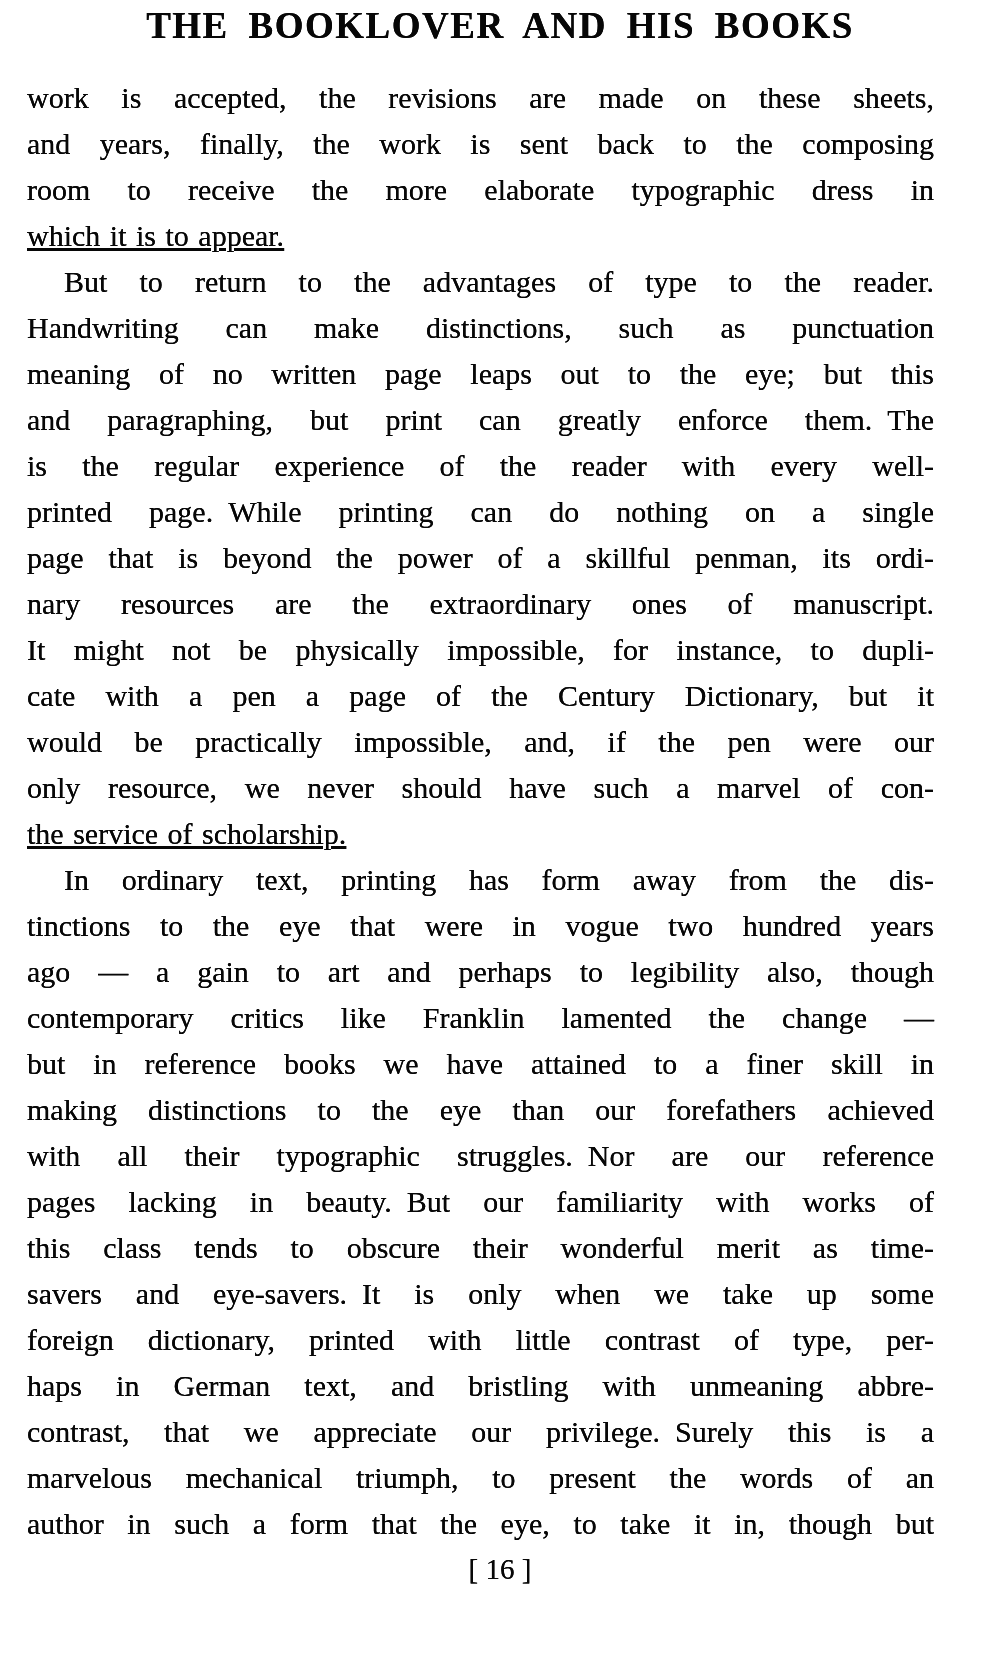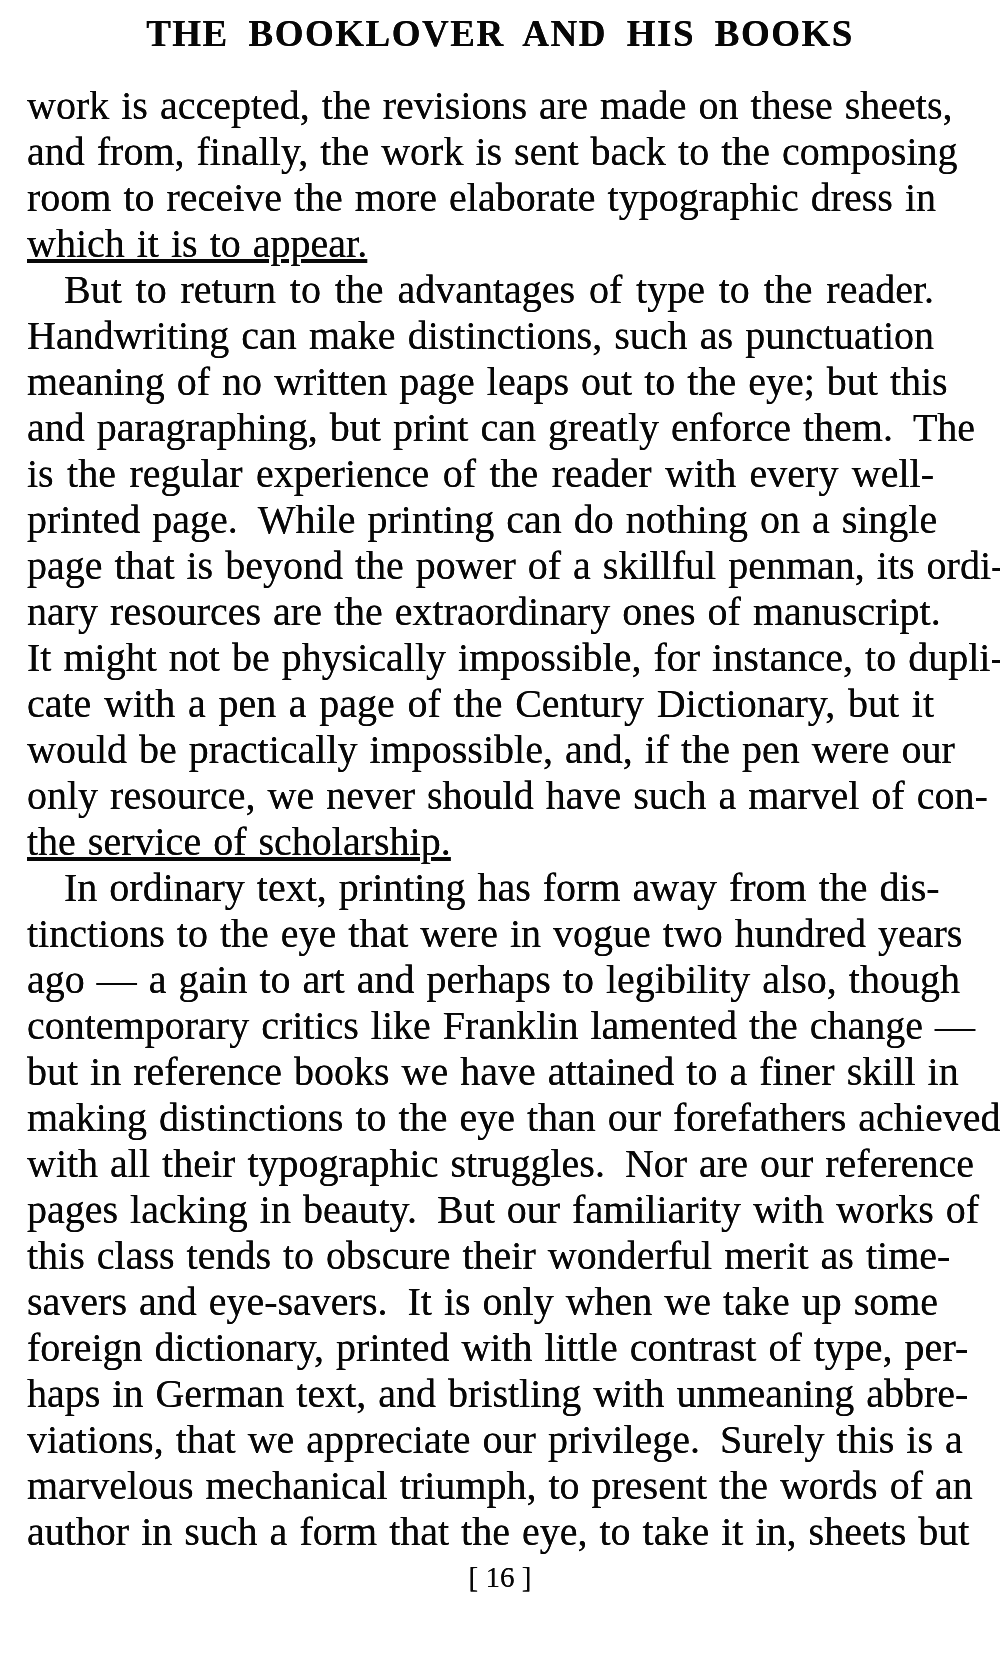--- a/index.html
+++ b/index.html
@@ -8,34 +8,34 @@
     background: #ffffff;
   }
   body {
     width: 1000px;
     height: 1656px;
     overflow: hidden;
     font-family: "Liberation Serif", "DejaVu Serif", serif;
     color: #070707;
   }
   .running-head {
-    margin-top: 12px;
+    margin-top: 4px;
     text-align: center;
     font-size: 37px;
     font-weight: bold;
     letter-spacing: 1.5px;
     word-spacing: 9px;
     text-shadow: 0 0 0.6px #000;
   }
   .page-body {
     margin: 28px 66px 0 27px; 
   }
   .paragraph { margin: 0; }
   .line {
-    font-size: 40px;
+    font-size: 30px;
     line-height: 46px;
     word-spacing: 2px;
     text-align: justify;
     text-align-last: justify;
     text-shadow: 0 0 0.6px #000;
     white-space: nowrap;
     overflow: visible;
   }
   .line.flush-last {
     text-align-last: left;
@@ -52,21 +52,21 @@
   }
 </style>
 </head>
 <body>
 
 <div class="running-head">THE BOOKLOVER AND HIS BOOKS</div>
 
 <div class="page-body">
     <div class="paragraph">
       <div class="line">work is accepted, the revisions are made on these sheets,</div>
-      <div class="line">and from, finally, the work is sent back to the composing</div>
+      <div class="line">and years, finally, the work is sent back to the composing</div>
       <div class="line">room to receive the more elaborate typographic dress in</div>
       <div class="line flush-last">which it is to appear.</div>
     </div>
     <div class="paragraph">
       <div class="line indent">But to return to the advantages of type to the reader.</div>
       <div class="line">Handwriting can make distinctions, such as punctuation</div>
       <div class="line">meaning of no written page leaps out to the eye; but this</div>
       <div class="line">and paragraphing, but print can greatly enforce them. The</div>
       <div class="line">is the regular experience of the reader with every well-</div>
       <div class="line">printed page. While printing can do nothing on a single</div>
@@ -84,19 +84,19 @@
       <div class="line">ago — a gain to art and perhaps to legibility also, though</div>
       <div class="line">contemporary critics like Franklin lamented the change —</div>
       <div class="line">but in reference books we have attained to a finer skill in</div>
       <div class="line">making distinctions to the eye than our forefathers achieved</div>
       <div class="line">with all their typographic struggles. Nor are our reference</div>
       <div class="line">pages lacking in beauty. But our familiarity with works of</div>
       <div class="line">this class tends to obscure their wonderful merit as time-</div>
       <div class="line">savers and eye-savers. It is only when we take up some</div>
       <div class="line">foreign dictionary, printed with little contrast of type, per-</div>
       <div class="line">haps in German text, and bristling with unmeaning abbre-</div>
-      <div class="line">viations, that we appreciate our privilege. Surely this is a</div>
+      <div class="line">contrast, that we appreciate our privilege. Surely this is a</div>
       <div class="line">marvelous mechanical triumph, to present the words of an</div>
-      <div class="line">author in such a form that the eye, to take it in, sheets but</div>
+      <div class="line">author in such a form that the eye, to take it in, though but</div>
     </div>
   </div>
 
 <div class="folio">[ 16 ]</div>
 
 </body></html>

